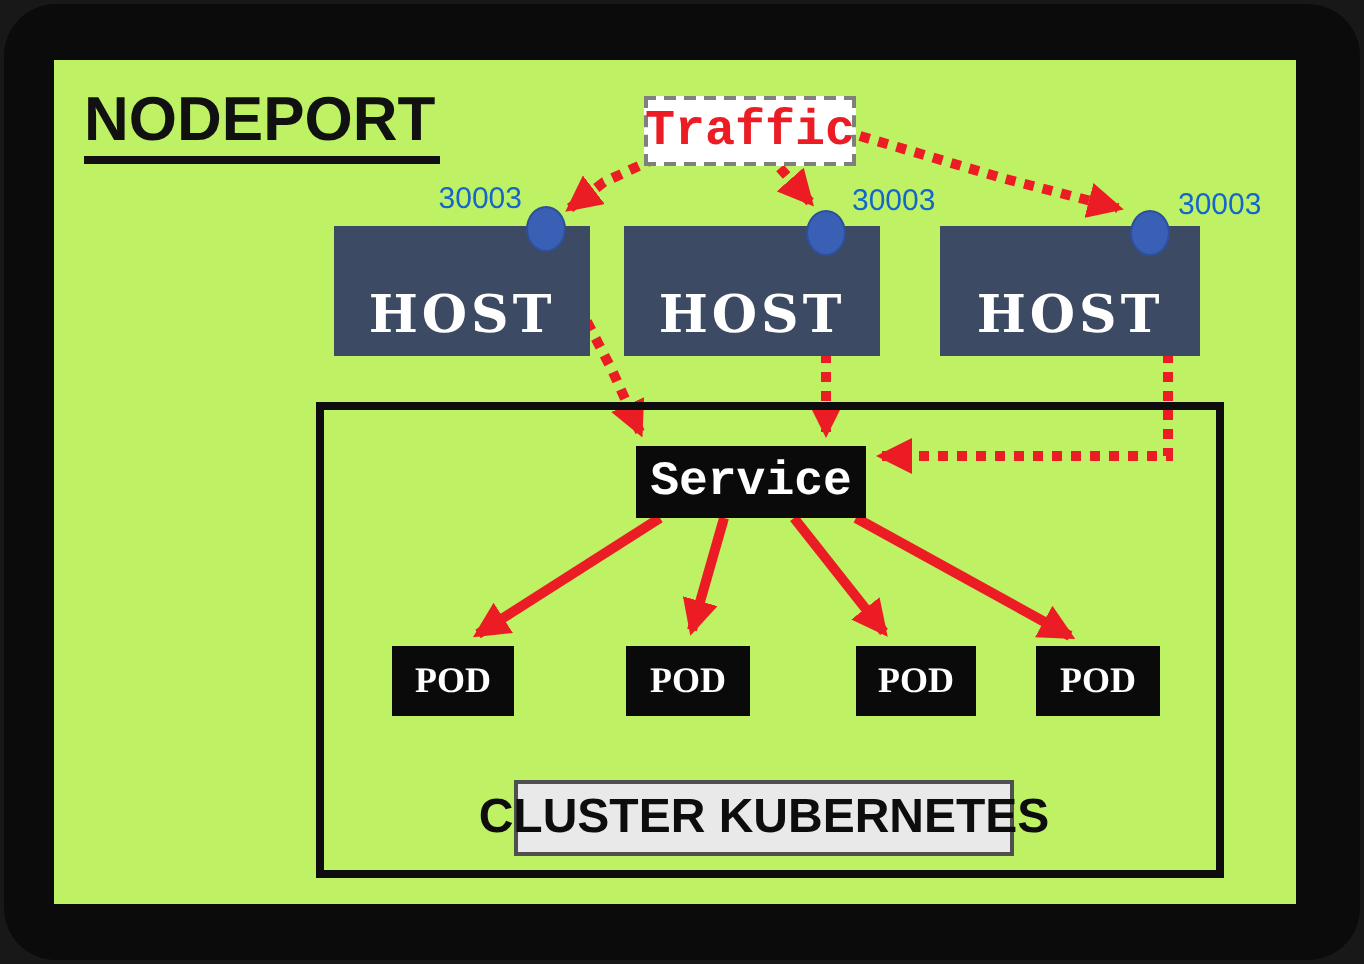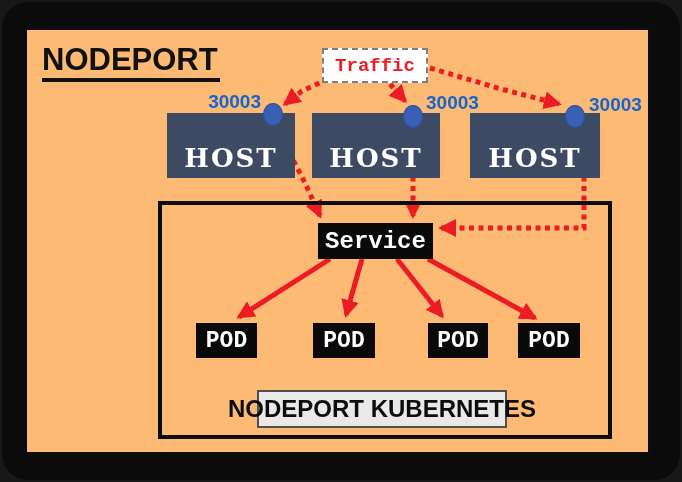--- a/index.html
+++ b/index.html
@@ -13,21 +13,21 @@
 
   .frame {
     position: absolute; left: 2px; top: 2px;
     width: 678px; height: 478px;
     background: #0b0b0b;
     border-radius: 26px;
   }
   .page {
     position: absolute; left: 27px; top: 30px;
     width: 621px; height: 422px;
-    background: #fdba74;
+    background: #bef264;
   }
   .page * { box-sizing: border-box; }
 
   .title {
     position: absolute; left: 15px; top: 13px;
     font-size: 31px; font-weight: 800; color: #111111;
     letter-spacing: 0px;
     border-bottom: 4px solid #111111;
     padding: 0 2px 1px 0;
     line-height: 1.1;
@@ -35,21 +35,21 @@
 
   .traffic-box {
     position: absolute; left: 295px; top: 18px;
     width: 106px; height: 35px;
     border: 2px dashed #7f7f7f;
     display: flex; align-items: center; justify-content: center;
     background: #ffffff;
   }
   .traffic-box span {
     font-family: "Liberation Mono", monospace;
-    font-weight: 700; font-size: 19px; color: var(--red);
+    font-weight: 700; font-size: 25px; color: var(--red);
   }
 
   .host {
     position: absolute; top: 83px; height: 65px;
     background: var(--host-fill);
     display: flex; align-items: center; justify-content: center;
   }
   .host-1 { left: 140px; width: 128px; }
   .host-2 { left: 285px; width: 128px; }
   .host-3 { left: 443px; width: 130px; }
@@ -65,21 +65,21 @@
     background: var(--port-blue);
     border: 1px solid #2d4f9c;
     border-radius: 50%;
   }
   .dot-1 { left: 236px; top: 73px; }
   .dot-2 { left: 376px; top: 75px; }
   .dot-3 { left: 538px; top: 75px; }
 
   .port-label {
     position: absolute;
-    font-size: 19px; font-weight: 700; color: var(--port-label-blue);
+    font-size: 15px; font-weight: 400; color: var(--port-label-blue);
     line-height: 1;
   }
   .plabel-1 { left: 168px; top: 62px; width: 66px; text-align: right; }
   .plabel-2 { left: 399px; top: 63px; }
   .plabel-3 { left: 562px; top: 65px; }
 
   .cluster {
     position: absolute; left: 131px; top: 171px;
     width: 454px; height: 238px;
     border: 4px solid #0d0d0d;
@@ -100,22 +100,22 @@
   .pod {
     position: absolute; top: 293px; height: 35px;
     background: #0a0a0a;
     display: flex; align-items: center; justify-content: center;
   }
   .pod-1 { left: 169px; width: 61px; }
   .pod-2 { left: 286px; width: 62px; }
   .pod-3 { left: 401px; width: 60px; }
   .pod-4 { left: 491px; width: 62px; }
   .pod span {
-    font-family: Liberation Mono, monospace;
-    font-weight: 700; font-size: 23px; color: #ffffff;
+    font-family: Liberation Serif, serif;
+    font-weight: 700; font-size: 18px; color: #ffffff;
   }
 
   .cluster-label {
     position: absolute; left: 230px; top: 360px;
     width: 250px; height: 38px;
     background: var(--cluster-label-bg);
     border: 2px solid #4f4f4f;
     display: flex; align-items: center; justify-content: center;
   }
   .cluster-label span {
@@ -207,17 +207,17 @@
       <span>POD</span>
     </div>
     <div class="pod pod-3">
       <span>POD</span>
     </div>
     <div class="pod pod-4">
       <span>POD</span>
     </div>
 
     <div class="cluster-label">
-      <span>NODEPORT KUBERNETES</span>
+      <span>CLUSTER KUBERNETES</span>
     </div>
 
   </div>
 </div>
 
 </body></html>

